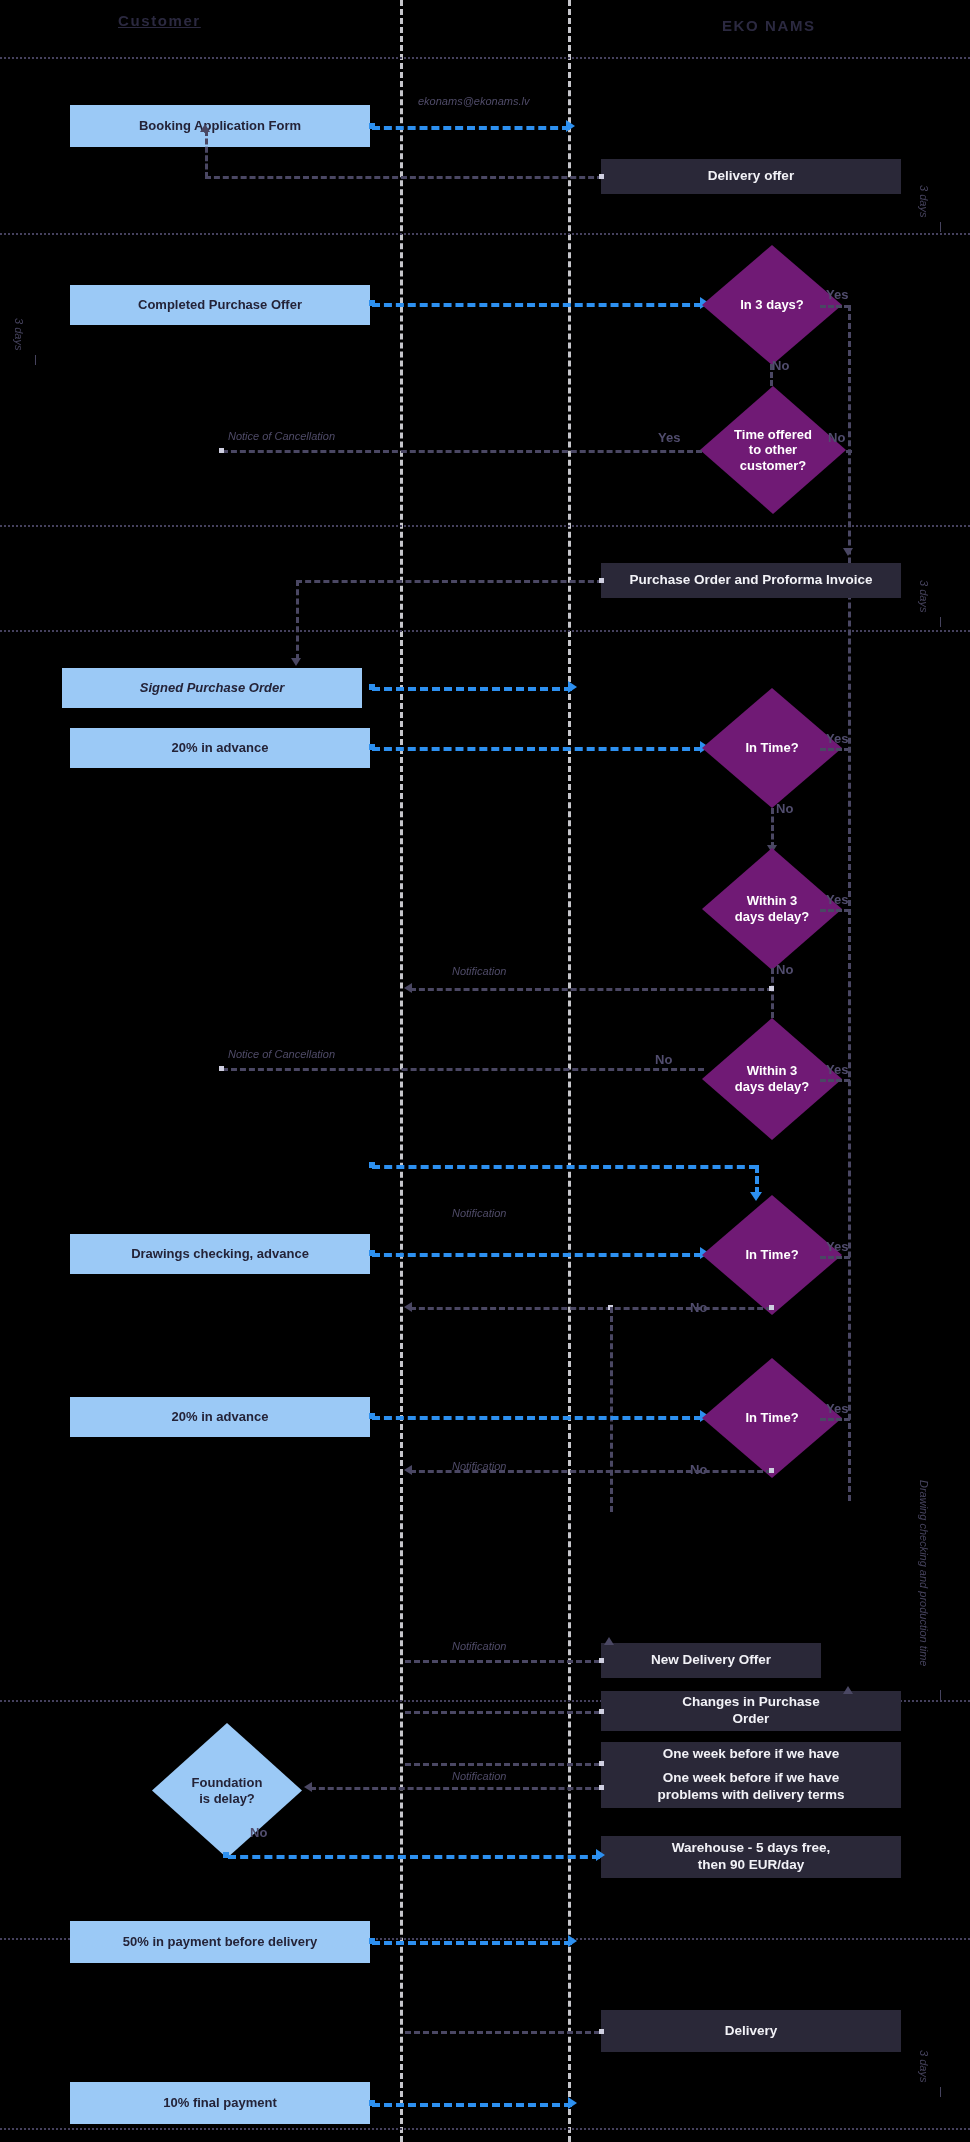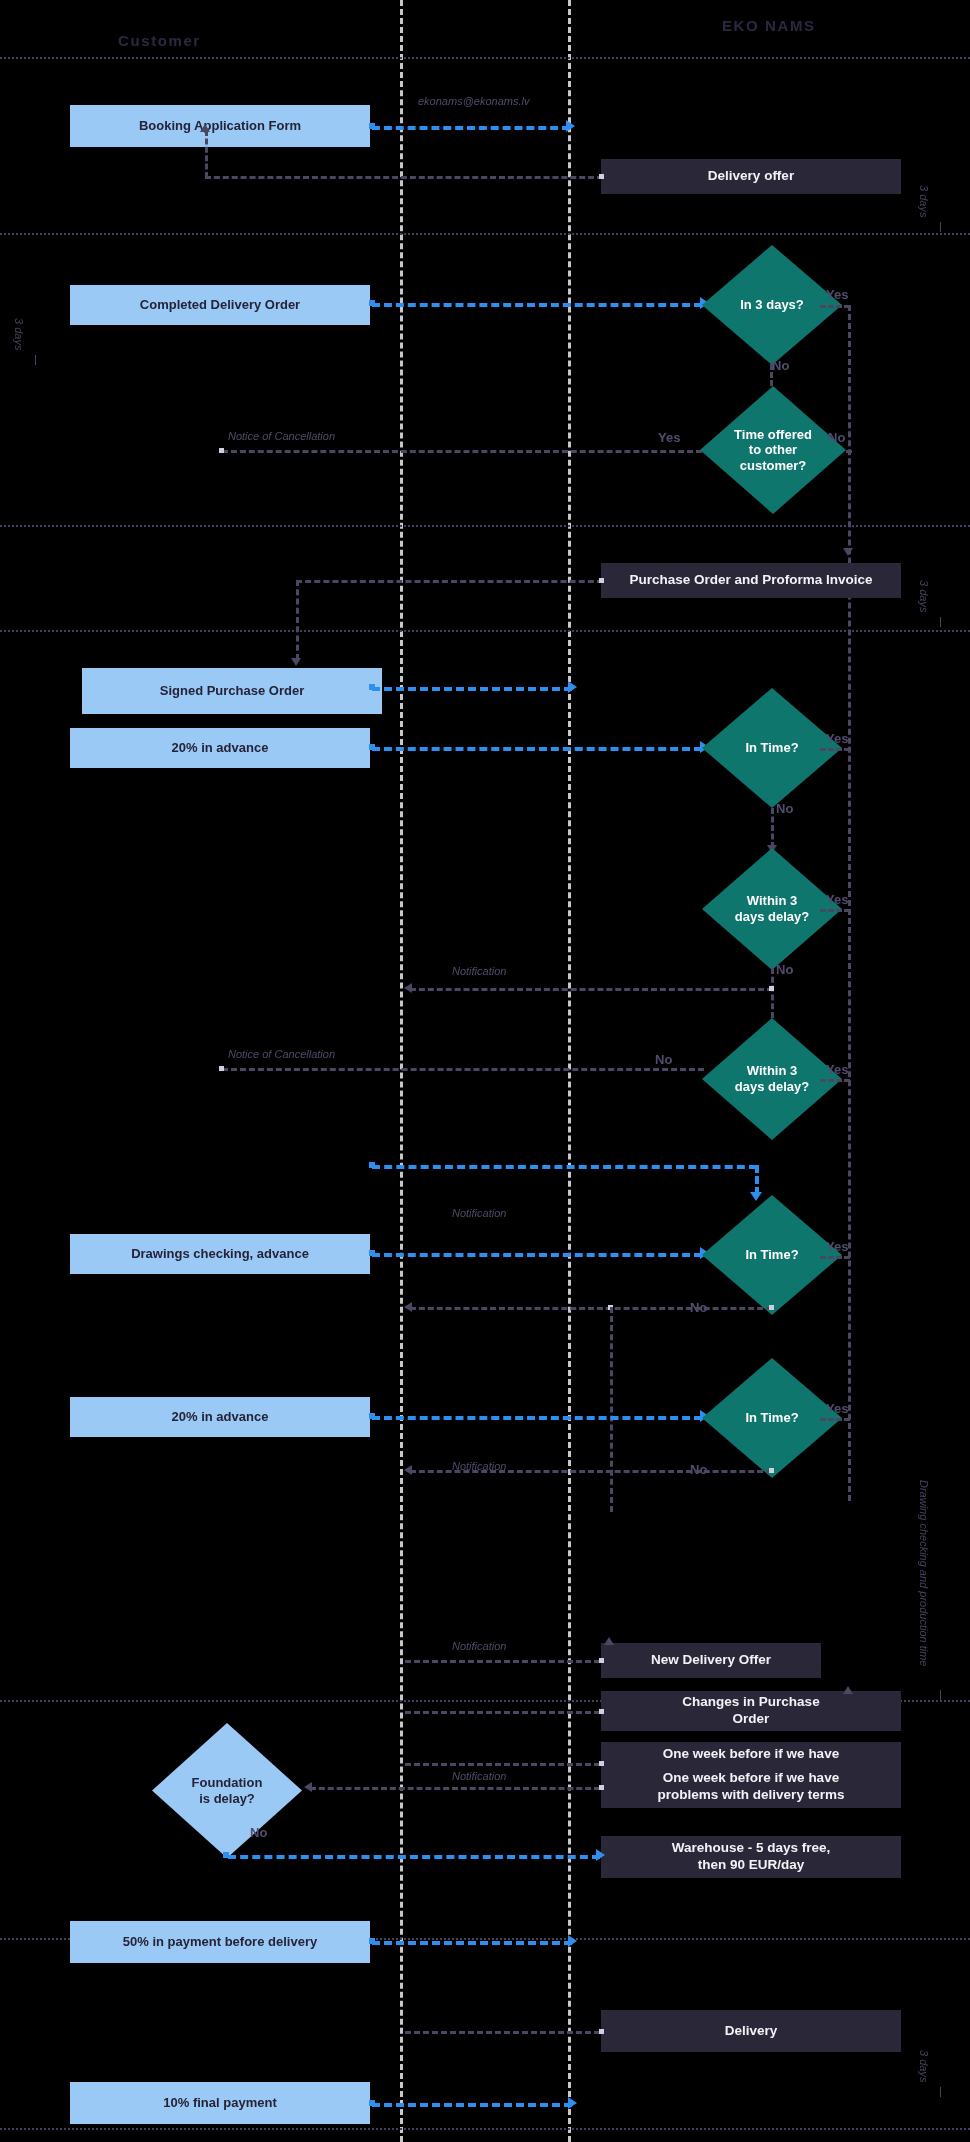--- a/index.html
+++ b/index.html
@@ -32,21 +32,21 @@
   .box.cust{background:#9bc9f6;color:#242338;font-size:13px;}
   .box.eko{background:#2a2838;color:#f2f2f7;font-size:13.5px;}
 
   
   .diamond{
     position:absolute;display:flex;align-items:center;justify-content:center;
     text-align:center;font-weight:700;line-height:1.2;
     clip-path:polygon(50% 0,100% 50%,50% 100%,0 50%);
     box-sizing:border-box;padding:0 14px;
   }
-  .diamond.eko{background:#0f766e;color:#ffffff;font-size:13px;}
+  .diamond.eko{background:#701a75;color:#ffffff;font-size:13px;}
   .diamond.cust{background:#9bc9f6;color:#242338;font-size:13px;}
   .h-blue{position:absolute;height:0;border-top:4px dashed #2d90f0;}
   .v-blue{position:absolute;width:0;border-left:4px dashed #2d90f0;}
   .h-dim{position:absolute;height:0;border-top:3px dashed #4a4763;}
   .v-dim{position:absolute;width:0;border-left:3px dashed #4a4763;}
 
   
   .arr{position:absolute;width:0;height:0;}
   .arr-r{border-top:6px solid transparent;border-bottom:6px solid transparent;border-left:9px solid #2d90f0;}
   .arr-l-d{border-top:5px solid transparent;border-bottom:5px solid transparent;border-right:8px solid #4a4763;}
@@ -64,21 +64,21 @@
     font-size:11px;font-style:italic;color:#46435e;
     transform-origin:0 0;transform:rotate(90deg);
   }
   .tick{position:absolute;width:1px;background:#46435e;}
 </style>
 </head>
 <body>
 
 <div id="page">
 
-  <div class="lane-title" style="left:118px;top:32px;">Customer</div>
+  <div class="lane-title" style="left:118px;top:12px;text-decoration:underline;">Customer</div>
   <div class="lane-title" style="left:722px;top:17px;">EKO NAMS</div>
 
   <div class="vline" style="left:400px;top:0px;height:2142px;"></div>
   <div class="vline" style="left:568px;top:0px;height:2142px;"></div>
 
   <div class="hline" style="top:57px;"></div>
   <div class="hline" style="top:233px;"></div>
   <div class="hline" style="top:525px;"></div>
   <div class="hline" style="top:630px;"></div>
   <div class="hline" style="top:1700px;"></div>
@@ -93,21 +93,21 @@
 
   <div class="box eko" style="left:601px;top:159px;width:300px;height:35px;">Delivery offer</div>
   <div class="h-dim" style="left:205px;top:176px;width:398px;"></div>
   <div class="sq-d" style="left:599px;top:174px;"></div>
   <div class="v-dim" style="left:205px;top:130px;height:48px;"></div>
   <div class="arr arr-u" style="left:200px;top:124px;"></div>
 
   <div class="lbl vert" style="left:930px;top:185px;">3 days</div>
   <div class="tick" style="left:940px;top:222px;height:10px;"></div>
 
-  <div class="box cust" style="left:70px;top:285px;width:300px;height:40px;">Completed Delivery Order</div>
+  <div class="box cust" style="left:70px;top:285px;width:300px;height:40px;">Completed Purchase Offer</div>
   <div class="h-blue" style="left:372px;top:303px;width:330px;"></div>
   <div class="sq" style="left:369px;top:300px;width:6px;height:6px;"></div>
   <div class="arr arr-r" style="left:700px;top:297px;"></div>
 
   <div class="diamond eko" style="left:702px;top:245px;width:140px;height:120px;">
     <span>In 3 days?</span>
   </div>
   <div class="lbl yn" style="left:826px;top:287px;">Yes</div>
   <div class="lbl yn" style="left:772px;top:358px;">No</div>
   <div class="h-dim" style="left:820px;top:305px;width:30px;"></div>
@@ -135,21 +135,21 @@
   <div class="box eko" style="left:601px;top:563px;width:300px;height:35px;">Purchase Order and Proforma Invoice</div>
   <div class="arr arr-d" style="left:843px;top:548px;"></div>
   <div class="h-dim" style="left:296px;top:580px;width:307px;"></div>
   <div class="sq-d" style="left:599px;top:578px;"></div>
   <div class="v-dim" style="left:296px;top:580px;height:80px;"></div>
   <div class="arr arr-d" style="left:291px;top:658px;"></div>
 
   <div class="lbl vert" style="left:930px;top:580px;">3 days</div>
   <div class="tick" style="left:940px;top:617px;height:10px;"></div>
 
-  <div class="box cust" style="left:82px;top:668px;width:300px;height:46px;">Signed Purchase Order</div>
+  <div class="box cust" style="left:62px;top:668px;width:300px;height:40px;font-style:italic;">Signed Purchase Order</div>
   <div class="h-blue" style="left:372px;top:687px;width:200px;"></div>
   <div class="sq" style="left:369px;top:684px;width:6px;height:6px;"></div>
   <div class="arr arr-r" style="left:568px;top:681px;"></div>
 
   <div class="box cust" style="left:70px;top:728px;width:300px;height:40px;">20% in advance</div>
   <div class="h-blue" style="left:372px;top:747px;width:330px;"></div>
   <div class="sq" style="left:369px;top:744px;width:6px;height:6px;"></div>
   <div class="arr arr-r" style="left:700px;top:741px;"></div>
 
   <div class="diamond eko" style="left:702px;top:688px;width:140px;height:120px;">

